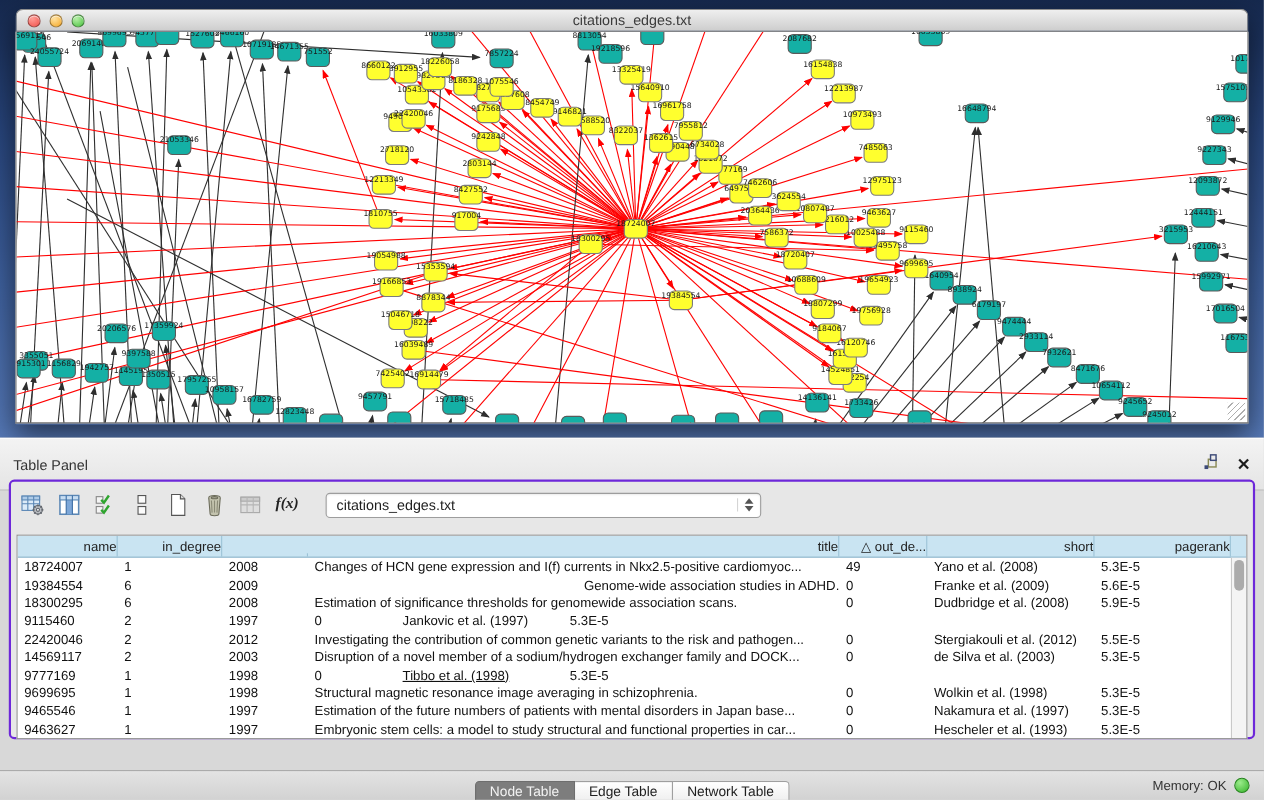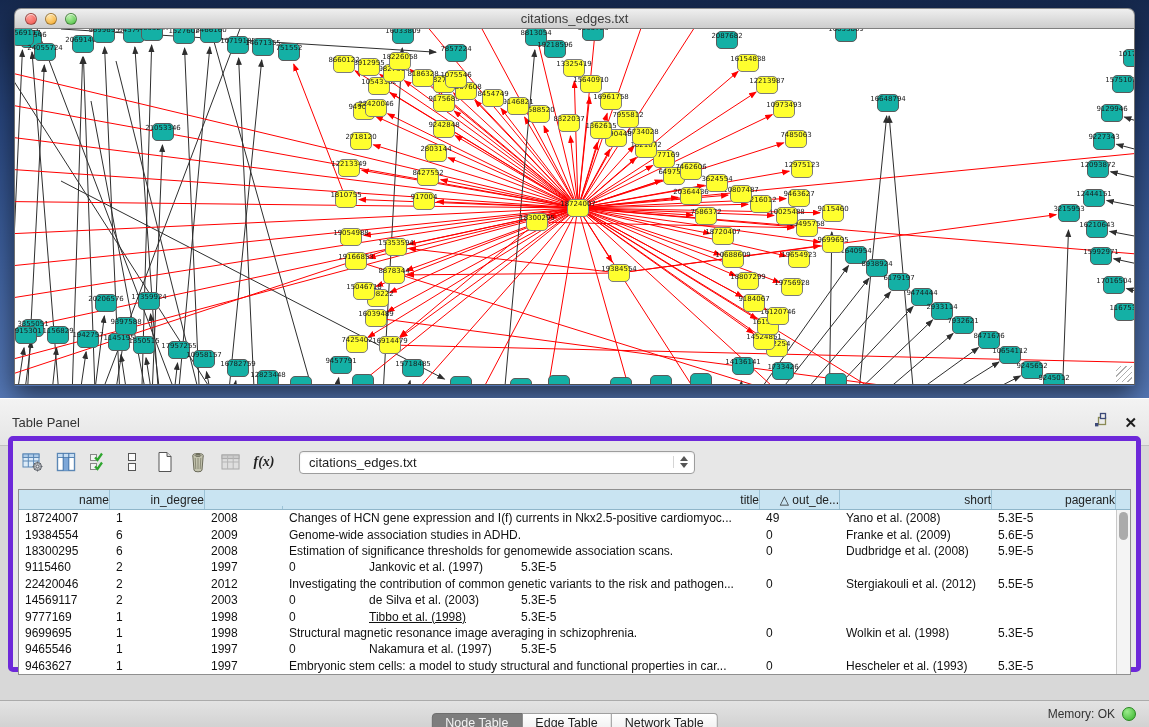--- a/index.html
+++ b/index.html
@@ -33,21 +33,21 @@
   
   .table-panel { position:absolute; left:0; top:398px; width:1149px; height:302px; background:#d8d8d8; }
   .panel-header { height:48px; background:linear-gradient(#f3f3f3,#e5e5e5);
     border-top:1px solid #ffffff; border-bottom:1px solid #c0c0c0;
     display:flex; align-items:center; padding:0 12px; }
   .panel-header .ph-title { flex:1; font-size:13px; color:#333; }
   .ph-icons { display:flex; align-items:center; gap:16px; }
   .close-x { font-size:15px; font-weight:bold; color:#1c1c1c; line-height:1; cursor:default; }
 
   .panel-box { position:absolute; left:8px; top:38px; right:8px; bottom:28px;
-    background:#e7e7e7; border:5px solid #6d28d9; border-radius:5px; }
+    background:#e7e7e7; border:2px solid #6d28d9; border-radius:5px; }
 
   .toolbar { position:absolute; left:8px; top:9px; display:flex; align-items:center; gap:9px; }
   .tool-btn { width:24px; height:24px; display:flex; align-items:center; justify-content:center; }
   .fx { font-family:"Liberation Serif", serif; font-style:italic; font-weight:bold;
     font-size:14px; color:#222; }
   .dropdown { margin-left:14px; width:396px; height:23px; background:#fff;
     border:1px solid #9d9d9d; border-radius:4px; display:flex; align-items:center;
     padding:0 6px 0 9px; box-shadow:inset 0 1px 2px rgba(0,0,0,.08); }
   .dropdown .dd-value { flex:1; font-size:13px; color:#1e1e1e; }
   .dd-arrows { display:flex; flex-direction:column; gap:2px; align-items:center; padding-left:6px; border-left:1px solid #d5d5d5; }
@@ -925,21 +925,21 @@
             <div class="td" style="width: 78px;">2008</div>
             <div class="td" style="width: 490px; flex: 1 1 490px;">Changes of HCN gene expression and I(f) currents in Nkx2.5-positive cardiomyoc...</div>
             <div class="td" style="width: 80px;">49</div>
             <div class="td" style="width: 152px;">Yano et al. (2008)</div>
             <div class="td" style="width: 124px;">5.3E-5</div>
           </div>
           <div class="tr">
             <div class="td" style="width: 91px;">19384554</div>
             <div class="td" style="width: 95px;">6</div>
             <div class="td" style="width: 78px;">2009</div>
-            <div class="td" style="width: 490px; flex: 1 1 490px;">Genome-wide association studies in ADHD.</div>
+            <div class="td" style="width: 490px; flex: 1 1 490px; text-align: right;">Genome-wide association studies in ADHD.</div>
             <div class="td" style="width: 80px;">0</div>
             <div class="td" style="width: 152px;">Franke et al. (2009)</div>
             <div class="td" style="width: 124px;">5.6E-5</div>
           </div>
           <div class="tr">
             <div class="td" style="width: 91px;">18300295</div>
             <div class="td" style="width: 95px;">6</div>
             <div class="td" style="width: 78px;">2008</div>
             <div class="td" style="width: 490px; flex: 1 1 490px;">Estimation of significance thresholds for genomewide association scans.</div>
             <div class="td" style="width: 80px;">0</div>
@@ -960,20 +960,21 @@
             <div class="td" style="width: 78px;">2012</div>
             <div class="td" style="width: 490px; flex: 1 1 490px;">Investigating the contribution of common genetic variants to the risk and pathogen...</div>
             <div class="td" style="width: 80px;">0</div>
             <div class="td" style="width: 152px;">Stergiakouli et al. (2012)</div>
             <div class="td" style="width: 124px;">5.5E-5</div>
           </div>
           <div class="tr">
             <div class="td" style="width: 91px;">14569117</div>
             <div class="td" style="width: 95px;">2</div>
             <div class="td" style="width: 78px;">2003</div>
+            <div class="td" style="width: 490px; flex: 1 1 490px;">Disruption of a novel member of a sodium/hydrogen exchanger family and DOCK...</div>
             <div class="td" style="width: 80px;">0</div>
             <div class="td" style="width: 152px;">de Silva et al. (2003)</div>
             <div class="td" style="width: 124px;">5.3E-5</div>
           </div>
           <div class="tr">
             <div class="td" style="width: 91px;">9777169</div>
             <div class="td" style="width: 95px;">1</div>
             <div class="td" style="width: 78px;">1998</div>
             <div class="td" style="width: 80px;">0</div>
             <div class="td" style="width: 152px; text-decoration: underline;">Tibbo et al. (1998)</div>
@@ -985,20 +986,21 @@
             <div class="td" style="width: 78px;">1998</div>
             <div class="td" style="width: 490px; flex: 1 1 490px;">Structural magnetic resonance image averaging in schizophrenia.</div>
             <div class="td" style="width: 80px;">0</div>
             <div class="td" style="width: 152px;">Wolkin et al. (1998)</div>
             <div class="td" style="width: 124px;">5.3E-5</div>
           </div>
           <div class="tr">
             <div class="td" style="width: 91px;">9465546</div>
             <div class="td" style="width: 95px;">1</div>
             <div class="td" style="width: 78px;">1997</div>
+            <div class="td" style="width: 490px; flex: 1 1 490px;">Estimation of the future numbers of patients with mental disorders in Japan base...</div>
             <div class="td" style="width: 80px;">0</div>
             <div class="td" style="width: 152px;">Nakamura et al. (1997)</div>
             <div class="td" style="width: 124px;">5.3E-5</div>
           </div>
           <div class="tr">
             <div class="td" style="width: 91px;">9463627</div>
             <div class="td" style="width: 95px;">1</div>
             <div class="td" style="width: 78px;">1997</div>
             <div class="td" style="width: 490px; flex: 1 1 490px;">Embryonic stem cells: a model to study structural and functional properties in car...</div>
             <div class="td" style="width: 80px;">0</div>

